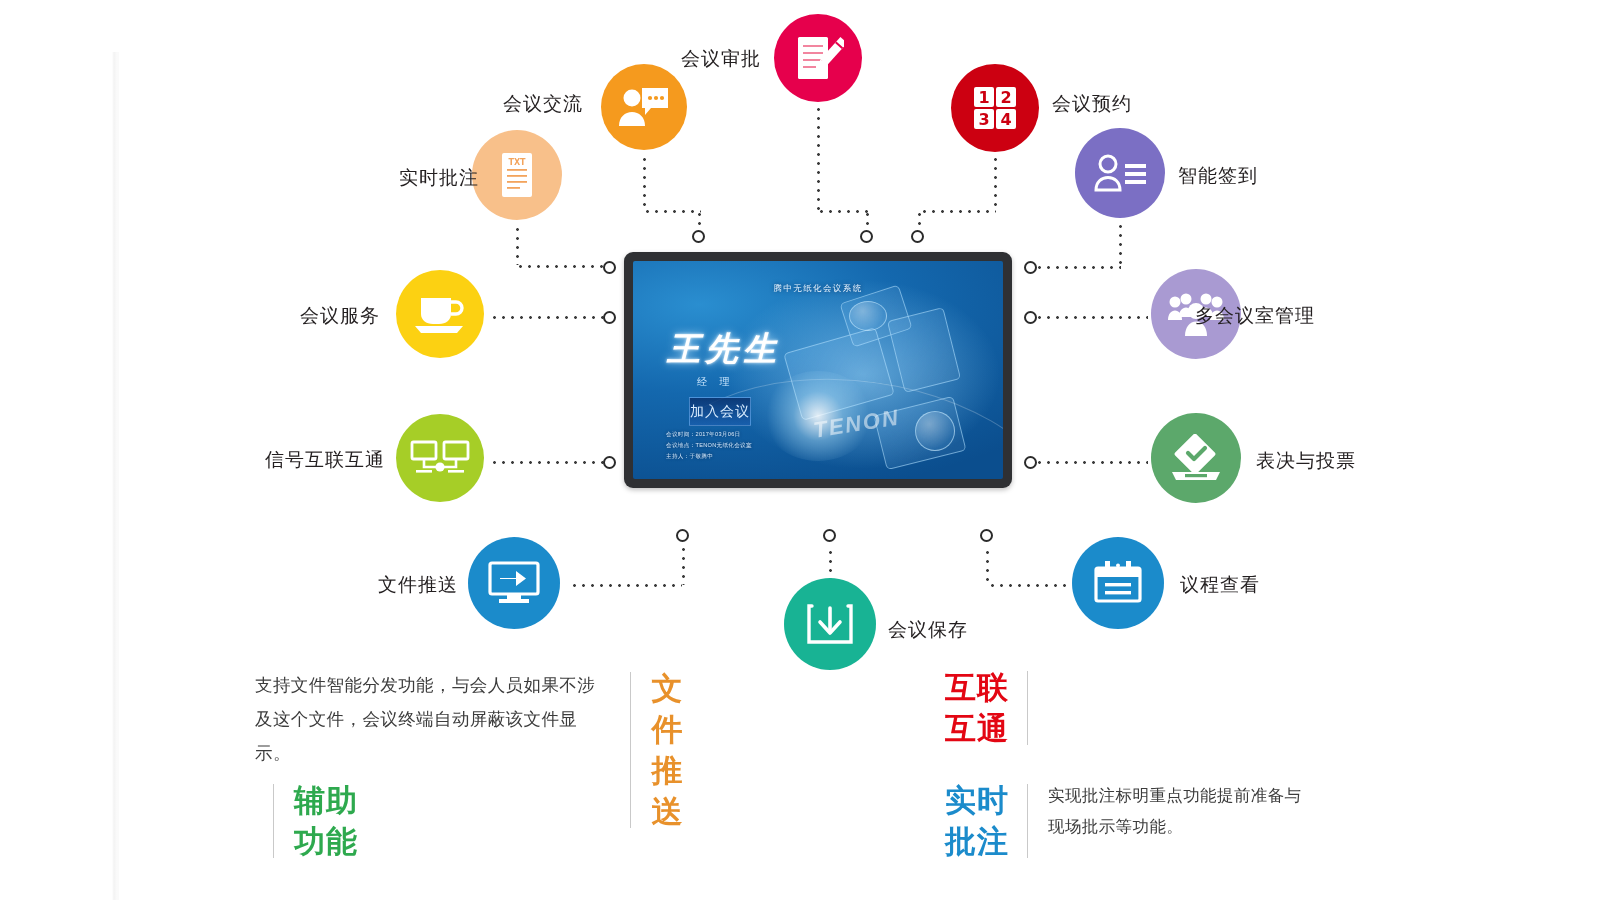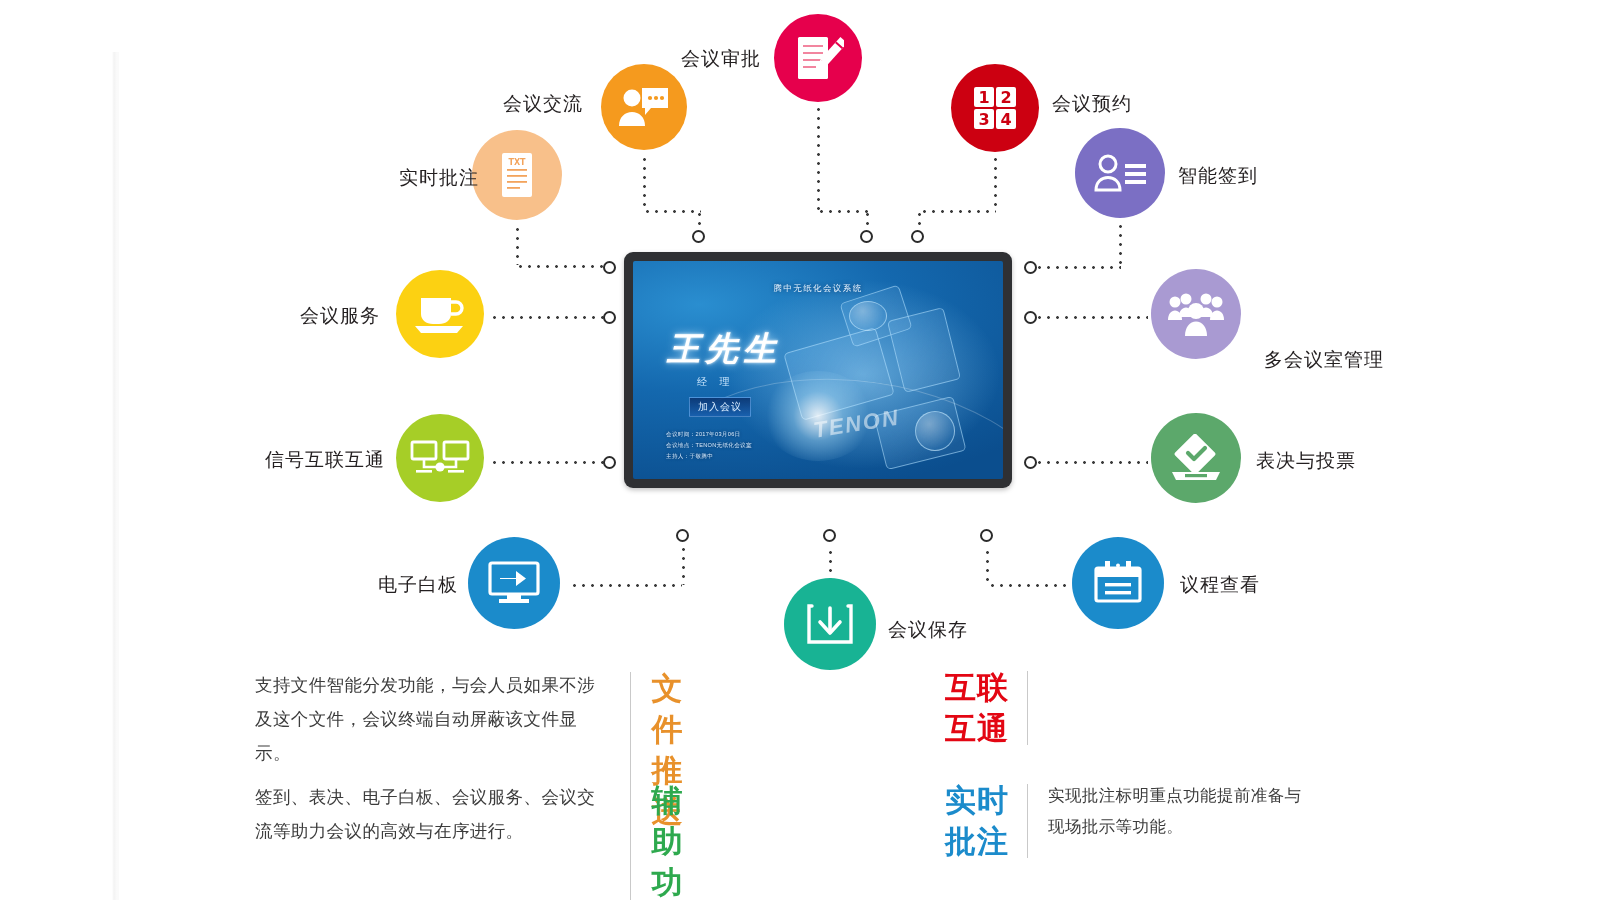--- a/index.html
+++ b/index.html
@@ -113,25 +113,25 @@
   }
   .screen-role {
     position: absolute; left: 64px; top: 114px;
     color: #cfe9ff;
     font-size: 10px;
     letter-spacing: 5px;
     font-family: "Liberation Serif","DejaVu Serif",serif;
   }
   .screen-btn {
     position: absolute; left: 56px; top: 136px;
-    width: 62px; height: 20px;
+    width: 62px; height: 29px;
     background: linear-gradient(180deg, rgba(10,50,110,.85), rgba(25,95,175,.8));
     border: 1px solid rgba(120,190,255,.55);
     color: #d8ecff;
-    font-size: 10px;
+    font-size: 14px;
     letter-spacing: 1px;
     display: flex; align-items: center; justify-content: center;
   }
   .screen-meta {
     position: absolute; left: 33px; top: 168px;
     color: #dceeff;
     font-size: 5.6px;
     line-height: 1.95;
     letter-spacing: .3px;
     text-shadow: 0 0 3px rgba(0,35,80,.9);
@@ -373,21 +373,21 @@
           <circle cx="50" cy="12" r="5.5"></circle>
             <path d="M43 30c0-6 3.2-9.5 7-9.5S57 24 57 30z"></path>
           <circle cx="39" cy="9" r="5.5"></circle>
             <path d="M32 27c0-6 3.2-9.5 7-9.5S46 21 46 27z"></path>
           <circle cx="29" cy="21" r="8"></circle>
             <path d="M18 46c0-9 4.8-14.5 11-14.5S40 37 40 46z"></path>
         </g>
       </svg>
     </span>
   </div>
-  <div class="node-label" style="left:1264px; top:303px;margin-top:44px;">多会议室管理</div>
+  <div class="node-label" style="left:1195px; top:303px;">多会议室管理</div>
 
   <div class="node" style="left:396px; top:414px; width:88px; height:88px; background:#A6CE27;">
     <span>
       <svg width="60" height="40" viewBox="0 0 60 40">
         <rect x="2" y="4" width="24" height="17" rx="1.5" fill="none" stroke="#fff" stroke-width="2.8"></rect>
         <rect x="34" y="4" width="24" height="17" rx="1.5" fill="none" stroke="#fff" stroke-width="2.8"></rect>
         <path d="M14 21v8H30" fill="none" stroke="#fff" stroke-width="2.6"></path>
         <path d="M46 21v8H30" fill="none" stroke="#fff" stroke-width="2.6"></path>
         <circle cx="30" cy="29" r="4.6" fill="#fff"></circle>
         <rect x="6" y="32" width="16" height="2.6" fill="#fff"></rect>
@@ -412,21 +412,21 @@
   <div class="node" style="left:468px; top:537px; width:92px; height:92px; background:#1B8BCB;">
     <span>
       <svg width="54" height="46" viewBox="0 0 54 46">
         <rect x="3" y="3" width="48" height="31" rx="2" fill="none" stroke="#fff" stroke-width="3.2"></rect>
         <path d="M13 18h16v-7l10 7.5L29 26v-7H13z" fill="#fff"></path>
         <rect x="20" y="34" width="14" height="5" fill="#fff"></rect>
         <rect x="12" y="39" width="30" height="4" fill="#fff"></rect>
       </svg>
     </span>
   </div>
-  <div class="node-label" style="left:378px; top:572px;">电子白板</div>
+  <div class="node-label" style="left:378px; top:572px;">文件推送</div>
 
   <div class="node" style="left:784px; top:578px; width:92px; height:92px; background:#18B394;">
     <span>
       <svg width="48" height="48" viewBox="0 0 48 48">
         <path d="M6 6H3v36h42V6h-3" fill="none" stroke="#fff" stroke-width="3.4" stroke-linecap="round"></path>
         <path d="M24 8v22" fill="none" stroke="#fff" stroke-width="3.6" stroke-linecap="round"></path>
         <path d="M14 22l10 11 10-11" fill="none" stroke="#fff" stroke-width="3.6" stroke-linecap="round" stroke-linejoin="round"></path>
       </svg>
     </span>
   </div>
@@ -457,22 +457,20 @@
 推送</div>
     </div>
 
     <div class="blurb-row" style="left:945px; top:12px;">
       <div class="blurb-tag" style="color:#E30613;">互联
 互通</div>
       <div class="blurb-rule"></div>
     </div>
 
     <div class="blurb-row" style="left:255px; top:125px; width:460px;">
-      <div class="blurb-desc" style="white-space:pre-line; width:360px;">签到、表决、电子白板、会议服务、会议交
-流等助力会议的高效与在序进行。</div>
       <div class="blurb-rule"></div>
       <div class="blurb-tag" style="color:#2EA94E;">辅助
 功能</div>
     </div>
 
     <div class="blurb-row" style="left:945px; top:125px;">
       <div class="blurb-tag" style="color:#1B8BCB;">实时
 批注</div>
       <div class="blurb-rule"></div>
       <div class="blurb-desc" style="white-space:pre-line; font-size:16.5px; line-height:1.9; width:400px;">实现批注标明重点功能提前准备与

